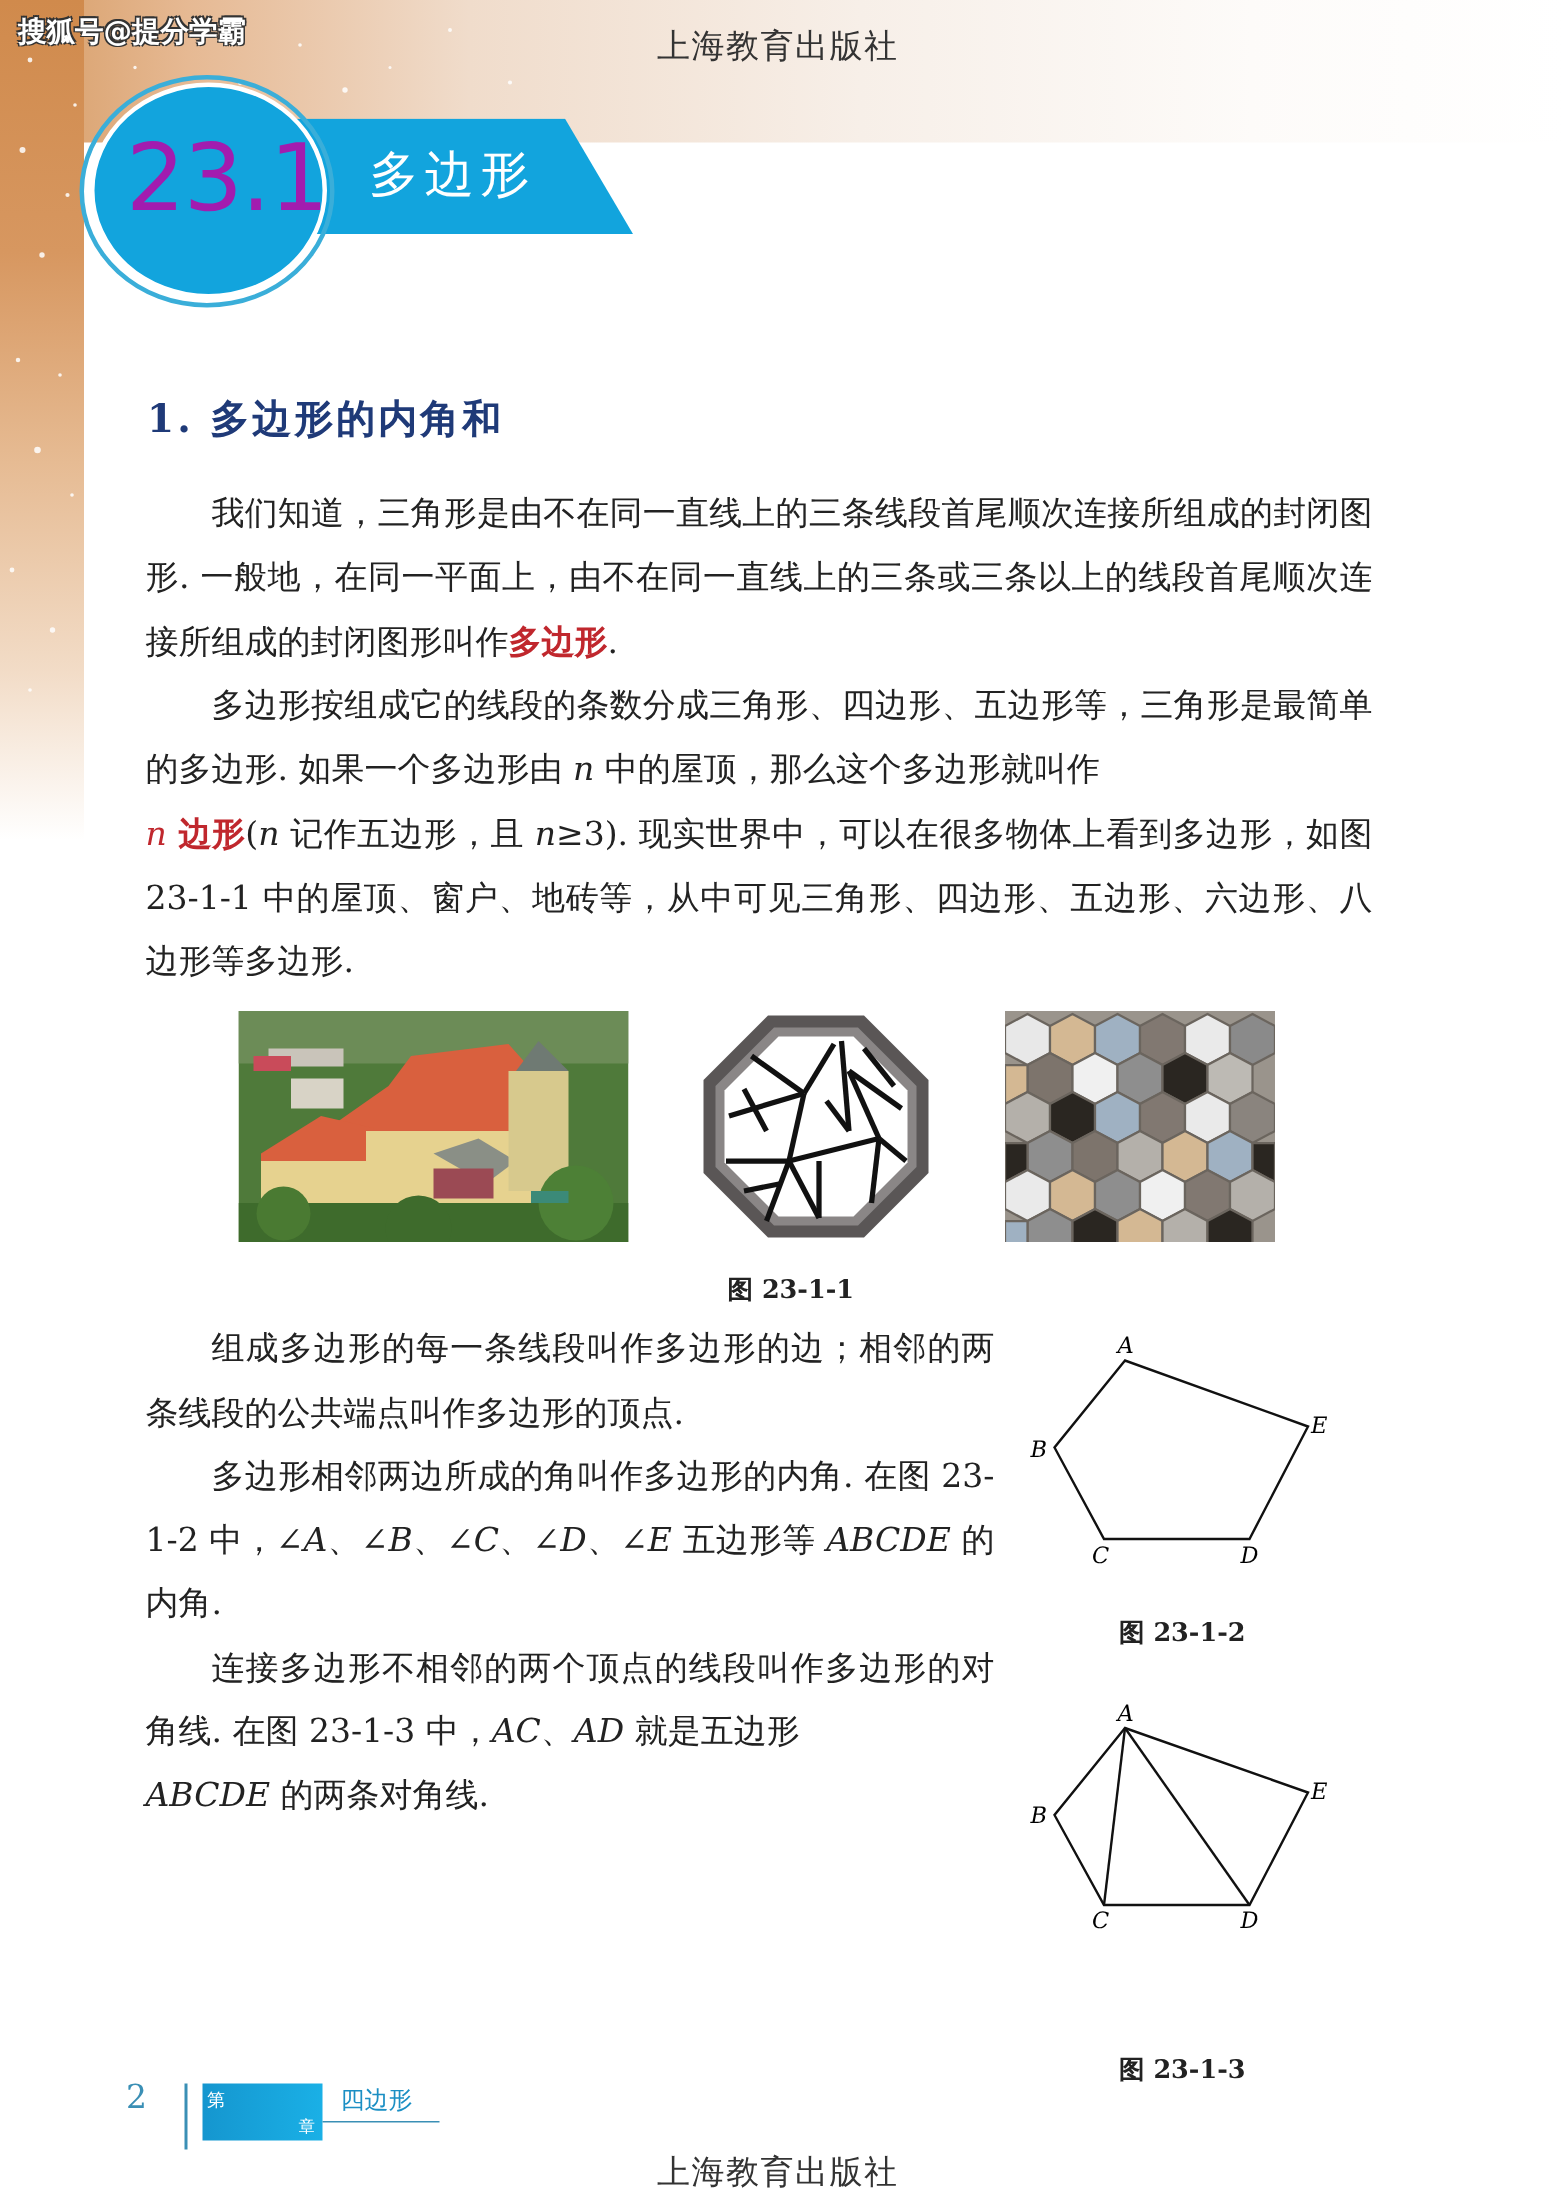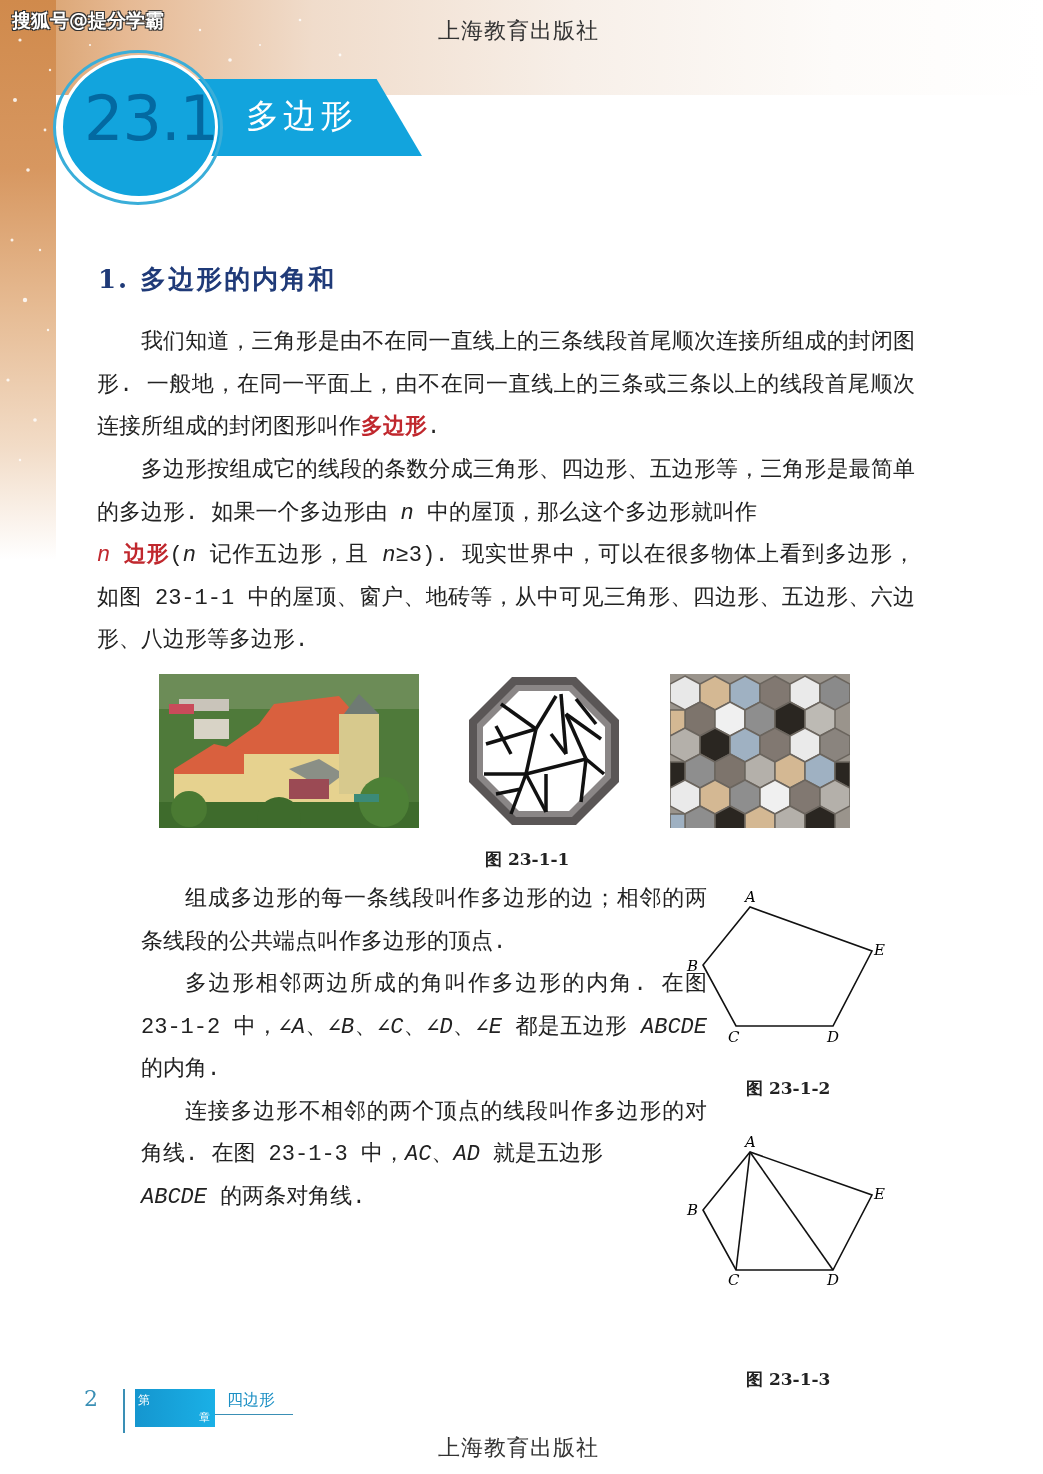--- a/index.html
+++ b/index.html
@@ -37,50 +37,50 @@
   .circle-outer {
     position: absolute; left: 53px; top: 50px; width: 170px; height: 155px;
     border-radius: 50%; border: 3px solid #3aaed9; background: transparent;
   }
   .circle {
     position: absolute; left: 60px; top: 55px; width: 158px; height: 144px;
     border-radius: 50%; background: #12a4dd; border: 3px solid #fff;
   }
   .section-num {
     position: absolute; left: 84px; top: 82px; font-family: "DejaVu Sans", sans-serif;
-    font-size: 62px; color: #0369a1; letter-spacing: -1px;
+    font-size: 62px; color: #a21caf; letter-spacing: -1px;
   }
 
   .heading {
     position: absolute; left: 98px; top: 262px; font-size: 26px; font-weight: bold; color: #1f3a78;
     letter-spacing: 2px;
   }
 
   .para { position: absolute; font-size: 22px; line-height: 42.5px; color: #222; text-align: justify; }
-  .para p { text-indent: 2em; font-family: Liberation Mono, monospace; }
+  .para p { text-indent: 2em; }
   .hl { color: #c0272d; font-weight: bold; }
   .hl-i { color: #c0272d; font-style: italic; }
   .it { font-style: italic; }
 
   .p1 { left: 97px; top: 322px; width: 818px; }
   .p2 { left: 97px; top: 450px; width: 818px; }
 
   .fig-img { position: absolute; }
   .house { left: 159px; top: 674px; width: 260px; height: 154px; overflow: hidden; }
   .window { left: 466px; top: 674px; width: 156px; height: 154px; }
   .tiles { left: 670px; top: 674px; width: 180px; height: 154px; overflow: hidden; }
 
   .caption {
     position: absolute; font-size: 17px; font-weight: bold; color: #222;
   }
   .cap1 { left: 463px; top: 848px; margin-left: 22px; }
   .cap2 { left: 746px; top: 1077px; }
   .cap3 { left: 746px; top: 1368px; }
 
-  .p3 { left: 97px; top: 879px; width: 566px; margin-left: 44px; }
+  .p3 { left: 97px; top: 879px; width: 566px; }
 
   .diagram { position: absolute; }
   .d2 { left: 680px; top: 880px; width: 220px; height: 180px; }
   .d3 { left: 680px; top: 1125px; width: 220px; height: 180px; }
 
   .footer-num { position: absolute; left: 84px; top: 1386px; font-size: 22px; color: #3a8fb5; }
   .footer-bar { position: absolute; left: 123px; top: 1389px; width: 2px; height: 44px; background: #3a8fb5; }
   .chapter-box {
     position: absolute; left: 135px; top: 1389px; width: 80px; height: 38px;
     background: linear-gradient(90deg, #1596cf, #1ab0e6);
@@ -228,21 +228,21 @@
     <polygon points="120,132 135,140 135,158 120,166 105,158 105,140" fill="#b4b0aa"></polygon>
     <polygon points="150,132 165,140 165,158 150,166 135,158 135,140" fill="#2a2621"></polygon>
     <polygon points="0,140 15,140 15,158 0,158" fill="#9fb1c2"></polygon>
   </g>
 </svg>
 
 <div class="caption cap1">图 23-1-1</div>
 
 <div class="para p3">
   <p><span>组成多边形的每一条线段叫作多边形的边；相邻的两条线段的公共端点叫作多边形的顶点.</span></p>
-  <p><span>多边形相邻两边所成的角叫作多边形的内角. 在图 23-1-2 中，</span><span class="it">∠A</span>、<span class="it">∠B</span>、<span class="it">∠C</span>、<span class="it">∠D</span>、<span class="it">∠E</span><span> 都是五边形 </span><span class="it">ABCDE</span><span> 的内角.</span></p>
+  <p><span>多边形相邻两边所成的角叫作多边形的内角. 在图 23-1-2 中，</span><span class="it">∠A</span>、<span class="it">∠B</span>、<span class="it">∠C</span>、<span class="it">∠D</span>、<span class="it">∠E</span><span> 五边形等 </span><span class="it">ABCDE</span><span> 的内角.</span></p>
   <p><span>连接多边形不相邻的两个顶点的线段叫作多边形的对角线. 在图 23-1-3 中，</span><span class="it">AC</span>、<span class="it">AD</span><span> 就是五边形 </span><br><span class="it">ABCDE</span><span> 的两条对角线.</span></p>
 </div>
 
 <svg class="diagram d2" viewBox="0 0 220 180">
   <polygon points="70,27 23,85 56,146 153,146 192,71" fill="none" stroke="#111" stroke-width="1.6"></polygon>
   <text x="65" y="22" font-family="DejaVu Serif, serif" font-style="italic" font-size="15">A</text>
   <text x="7" y="91" font-family="DejaVu Serif, serif" font-style="italic" font-size="15">B</text>
   <text x="48" y="162" font-family="DejaVu Serif, serif" font-style="italic" font-size="15">C</text>
   <text x="147" y="162" font-family="DejaVu Serif, serif" font-style="italic" font-size="15">D</text>
   <text x="194" y="75" font-family="DejaVu Serif, serif" font-style="italic" font-size="15">E</text>

